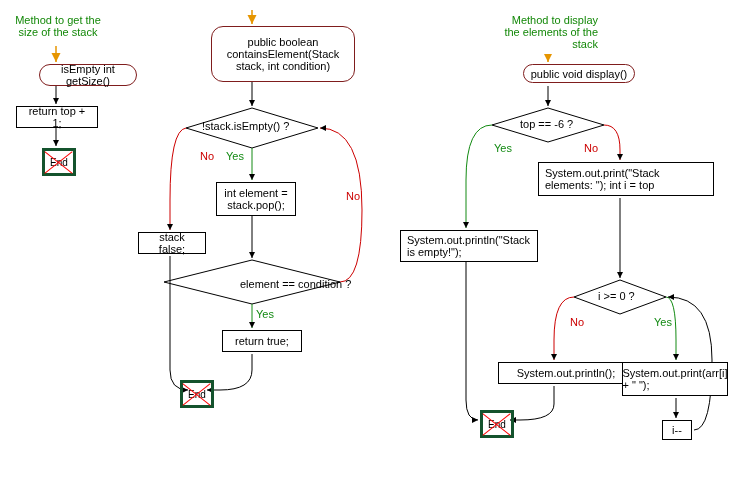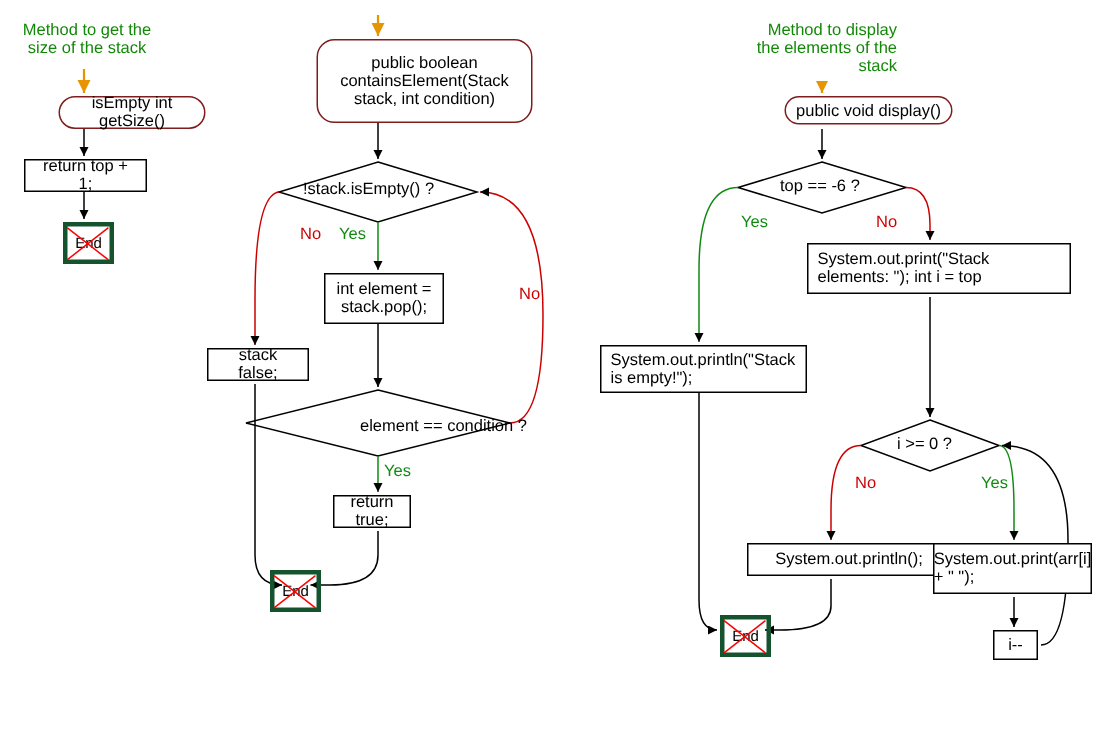--- a/index.html
+++ b/index.html
@@ -142,21 +142,21 @@
 
 <div class="node rounded" style="left:180px; top:26px; width:144px; height:56px;">public boolean containsElement(Stack stack, int condition)</div>
 <div class="diamond" style="left:202px; top:120px;">!stack.isEmpty() ?</div>
 <div class="edge-label no" style="left:200px; top:150px;">No</div>
 <div class="edge-label yes" style="left:226px; top:150px;">Yes</div>
 <div class="node rect" style="left:216px; top:182px; width:80px; height:34px;">int element = stack.pop();</div>
 <div class="node rect" style="left:138px; top:232px; width:68px; height:22px;">stack false;</div>
 <div class="diamond" style="left:192px; top:278px;margin-left:48px;">element == condition ?</div>
 <div class="edge-label no" style="left:346px; top:190px;">No</div>
 <div class="edge-label yes" style="left:256px; top:308px;">Yes</div>
-<div class="node rect" style="left:222px; top:330px; width:52px; height:22px;">return true;</div>
+<div class="node rect" style="left:222px; top:330px; width:80px; height:22px;">return true;</div>
 <div class="end-box" style="left:180px; top:380px;">End</div>
 
 <div class="node comment" style="left:494px; top:10px; width:110px;text-align:right;">Method to display the elements of the stack</div>
 <div class="node rounded" style="left:492px; top:64px; width:112px; height:19px;">public void display()</div>
 <div class="diamond" style="left:520px; top:118px;">top == -6 ?</div>
 <div class="edge-label yes" style="left:494px; top:142px;">Yes</div>
 <div class="edge-label no" style="left:584px; top:142px;">No</div>
 <div class="node rect" style="left:538px; top:162px; width:176px; height:34px; text-align:left;">System.out.print("Stack elements: "); int i = top</div>
 <div class="node rect" style="left:400px; top:230px; width:138px; height:32px; text-align:left;">System.out.println("Stack is empty!");</div>
 <div class="diamond" style="left:598px; top:290px;">i &gt;= 0 ?</div>

